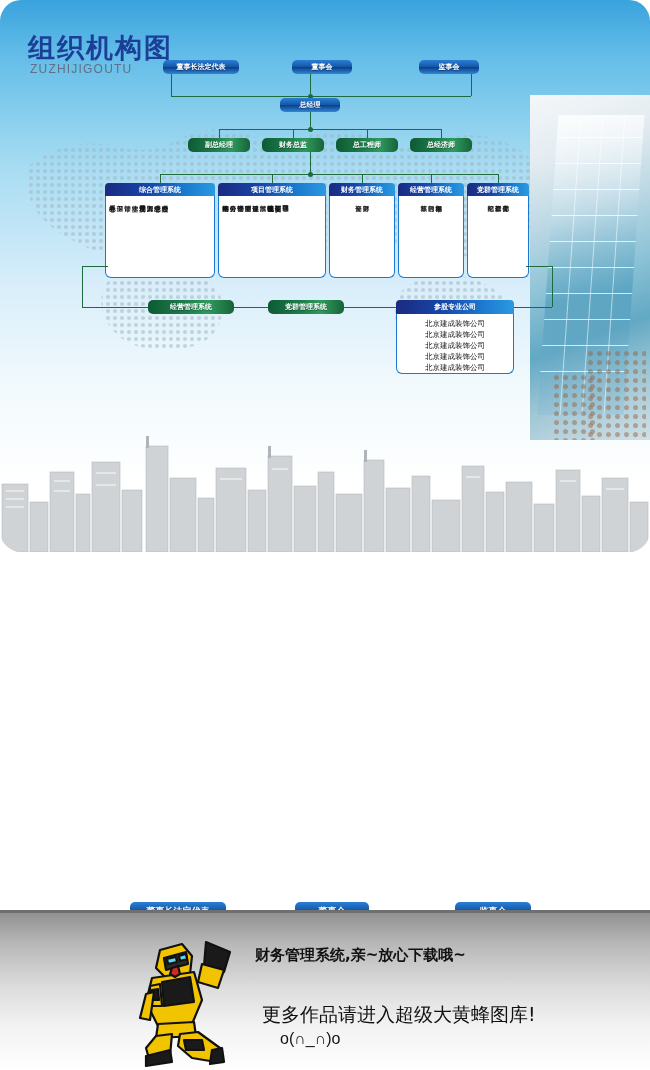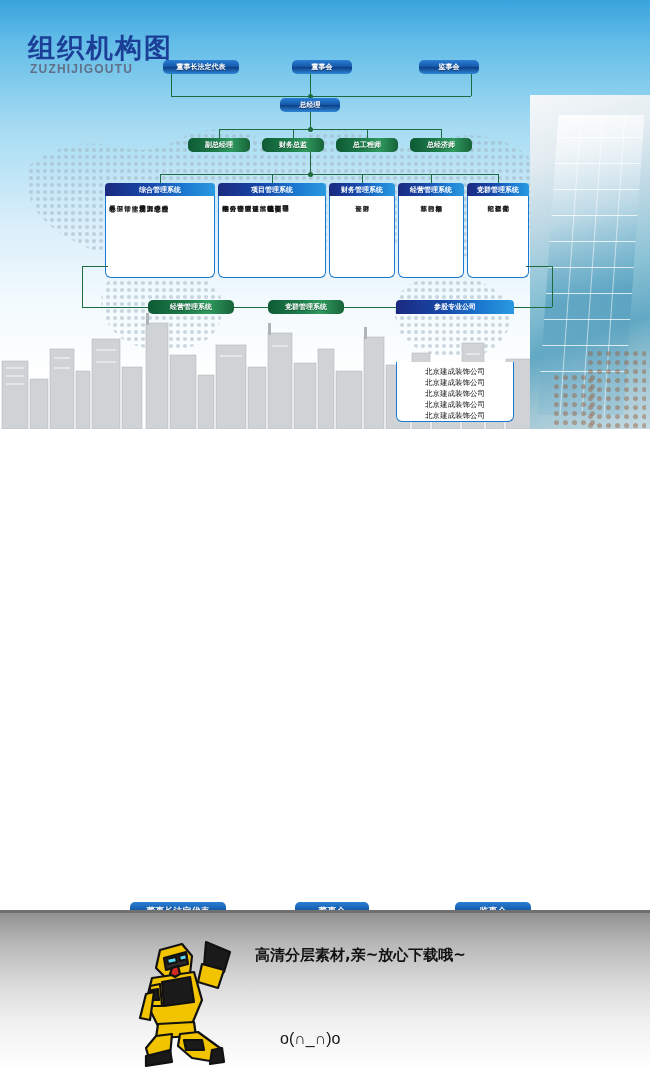--- a/index.html
+++ b/index.html
@@ -2,22 +2,22 @@
 <html><head>
 <meta charset="utf-8">
 <style>
   * { box-sizing: border-box; margin:0; padding:0; }
   html,body { width:650px; height:1070px; background:#fff;
     font-family:"Liberation Sans","DejaVu Sans",sans-serif; }
 
   .page { position:relative; width:650px; height:1070px; overflow:hidden; background:#fff; }
 
   
-  .poster { position:absolute; left:0; top:0; width:650px; height:429px; overflow:hidden;
-    background:linear-gradient(180deg,#3aa3dd 0%,#63bde8 10%,#a7dcf2 30%,#d9eefa 52%,#f2fafd 70%,#ffffff 88%); }
+  .poster { position:absolute; left:0; top:0; width:650px; height:552px; overflow:hidden;
+    background:linear-gradient(180deg,#3aa3dd 0%,#63bde8 10%,#a7dcf2 30%,#d9eefa 52%,#f2fafd 70%,#ffffff 88%);border-radius:21px; }
 
   
   .worldmap { position:absolute; left:0; top:105px; width:650px; height:250px;
     opacity:.5; }
 
   
   .city { position:absolute; left:0; bottom:0; width:650px; height:120px; }
 
   
   .tower { position:absolute; right:0; top:95px; width:120px; height:345px; overflow:hidden; }
@@ -28,21 +28,21 @@
     transform:skewX(-4deg); }
   .tower-line { position:absolute; left:0; width:100%; height:1px; background:rgba(255,255,255,.75); }
   .tower-vline { position:absolute; top:0; height:100%; width:1px; background:rgba(255,255,255,.55); }
   .tree { position:absolute; bottom:0; width:60px; height:90px;
     background:radial-gradient(circle at 50% 40%, rgba(150,95,60,.55) 0 2px, transparent 3px) 0 0/9px 9px;
     opacity:.85; }
 
   .title-zh { position:absolute; left:28px; top:30px; font-size:27px; font-weight:bold;
     color:#1b3f96; letter-spacing:2px;
     font-family:"DejaVu Sans","Liberation Sans",sans-serif; }
-  .title-en { position:absolute; left:30px; top:62px; font-size:12px; font-weight:bold;
+  .title-en { position:absolute; left:30px; top:62px; font-size:12px; font-weight:normal;
     color:#5f7088; letter-spacing:1.2px; }
 
   
   .chart { position:absolute; }
   .node { position:absolute; border-radius:5px; color:#fff; text-align:center;
     font-weight:bold; display:flex; align-items:center; justify-content:center;
     font-family:"DejaVu Sans","Liberation Sans",sans-serif;
     text-shadow:0 1px 1px rgba(0,0,0,.35); }
   .n-blue  { background:linear-gradient(180deg,#2a7fd4 0%,#1458a8 48%,#0d3f86 52%,#2f86d8 100%); }
   .n-green { background:linear-gradient(90deg,#0e5a34 0%,#1f7f4c 45%,#2f9a5e 70%,#176339 100%); }
@@ -58,21 +58,21 @@
     font-family:"DejaVu Sans","Liberation Sans",sans-serif;
     background:linear-gradient(90deg,#1b2a80 0%,#1747a8 40%,#1b78cf 72%,#2a9ae0 100%); }
   .sys-bd { border:1.5px solid #1b78cf; border-top:none; border-radius:0 0 6px 6px;
     background:#fff; display:flex; flex-direction:row-reverse; justify-content:flex-end;
     gap:1px; padding:4px 3px; overflow:hidden; }
   .vtext { writing-mode:vertical-rl; text-orientation:upright; white-space:nowrap;
     font-family:"DejaVu Sans","Liberation Sans",sans-serif; color:#111; line-height:1; }
 
   
   .aff-bd { border:1.5px solid #1b78cf; border-top:none; border-radius:0 0 6px 6px;
-    background:#fff; padding:4px 0 4px 0; text-align:center;margin-top:48px; }
+    background:#fff; padding:4px 0 4px 0; text-align:center; }
   .aff-bd div { color:#111; font-family:"DejaVu Sans","Liberation Sans",sans-serif; }
 
   
   .banner { position:absolute; left:0; bottom:0; width:650px; height:160px; overflow:hidden;
     background:linear-gradient(180deg,#8e8e8e 0%,#b9b9b9 22%,#dcdcdc 48%,#f2f2f2 72%,#ffffff 100%); }
   .bot-l1 { position:absolute; left:255px; top:36px; font-size:15px; font-weight:bold; color:#111;
     font-family:"DejaVu Sans","Liberation Sans",sans-serif; }
   .bot-l2 { position:absolute; left:218px; top:58px; font-size:24px; font-weight:bold;
     color:#f3c400; -webkit-text-stroke:1.4px #1a1a1a; letter-spacing:1px;
     font-family:"DejaVu Sans","Liberation Sans",sans-serif; }
@@ -354,17 +354,18 @@
 
         <path d="M36,108 L52,106 L50,128 L30,134 L26,120 Z" fill="#f2c400"></path>
         <path d="M26,128 L50,122 L52,134 L26,138 Z" fill="#1a1a1a"></path>
 
         <path d="M60,106 L78,104 L100,120 L96,134 L72,130 L58,118 Z" fill="#f2c400"></path>
         <path d="M92,122 L102,120 L104,134 L90,136 Z" fill="#1a1a1a"></path>
         <path d="M64,112 L82,112 L84,122 L66,122 Z" fill="#1a1a1a"></path>
       </g>
     </svg>
 
-    <div class="bot-l1">高清分层素材,亲~放心下载哦~</div>
+    <div class="bot-l1">财务管理系统,亲~放心下载哦~</div>
+    <div class="bot-l3">更多作品请进入超级大黄蜂图库!</div>
     <div class="bot-l4">o(∩_∩)o</div>
   </div>
 
 </div>
 
 </body></html>

